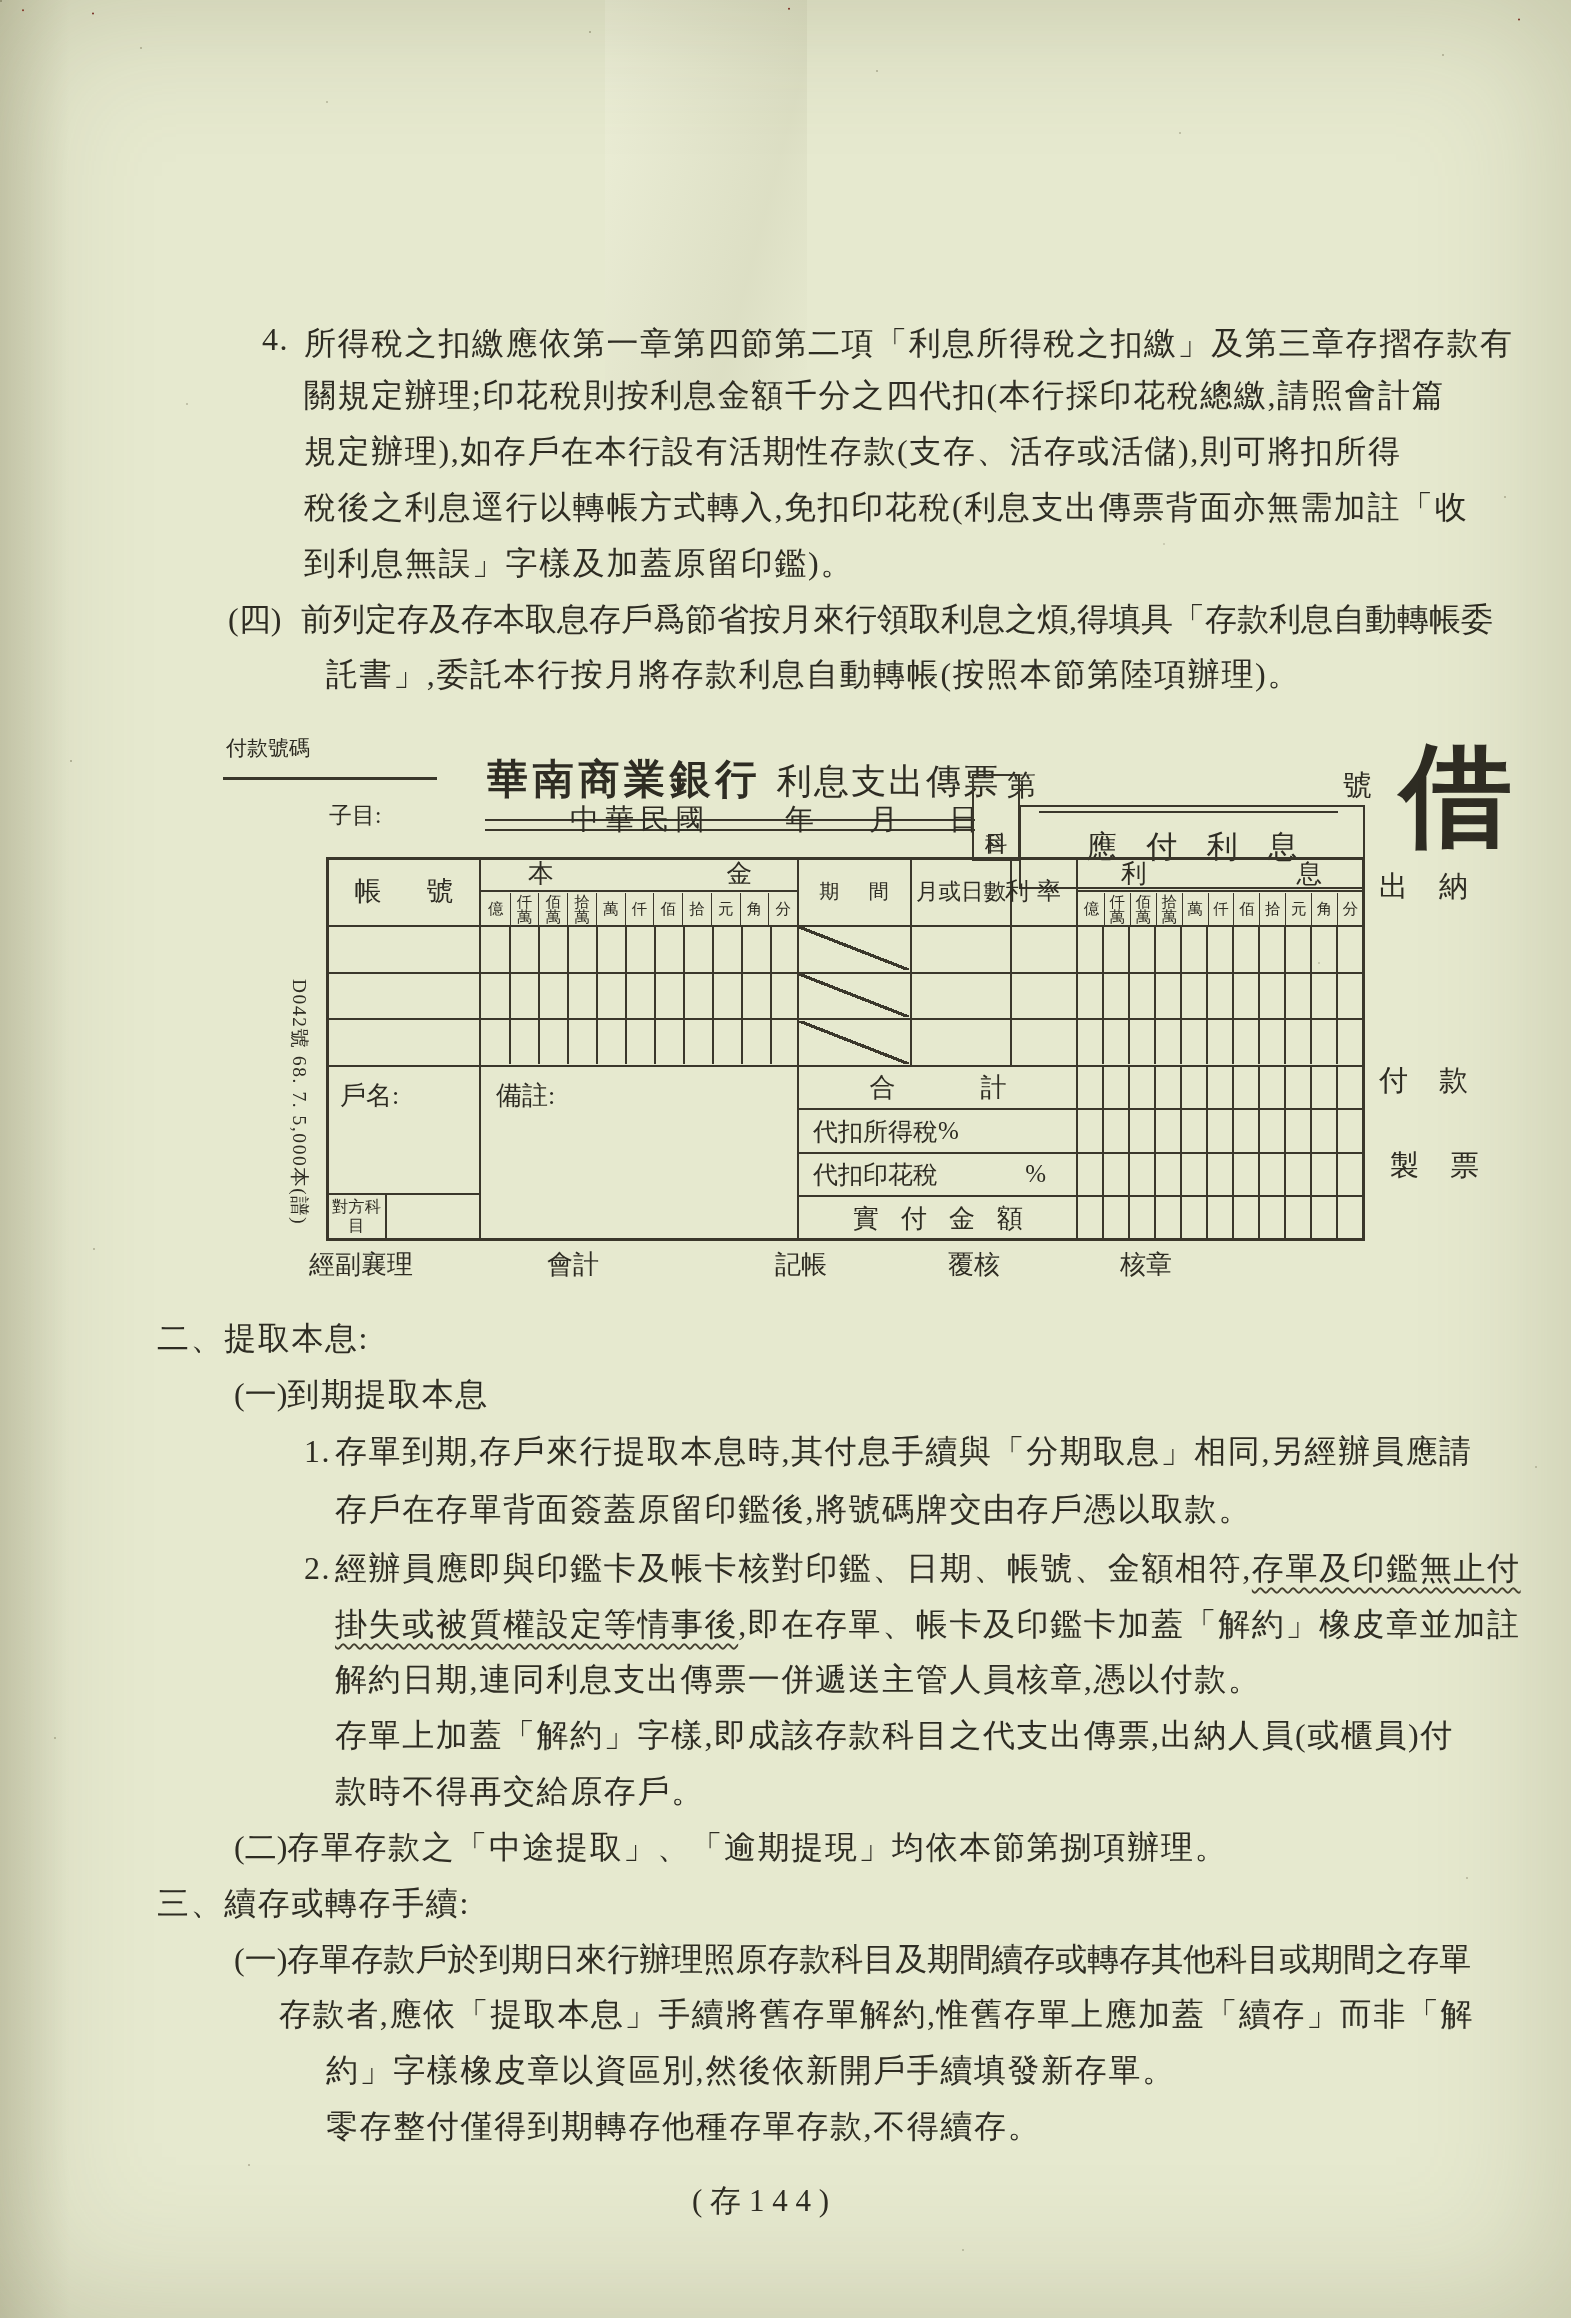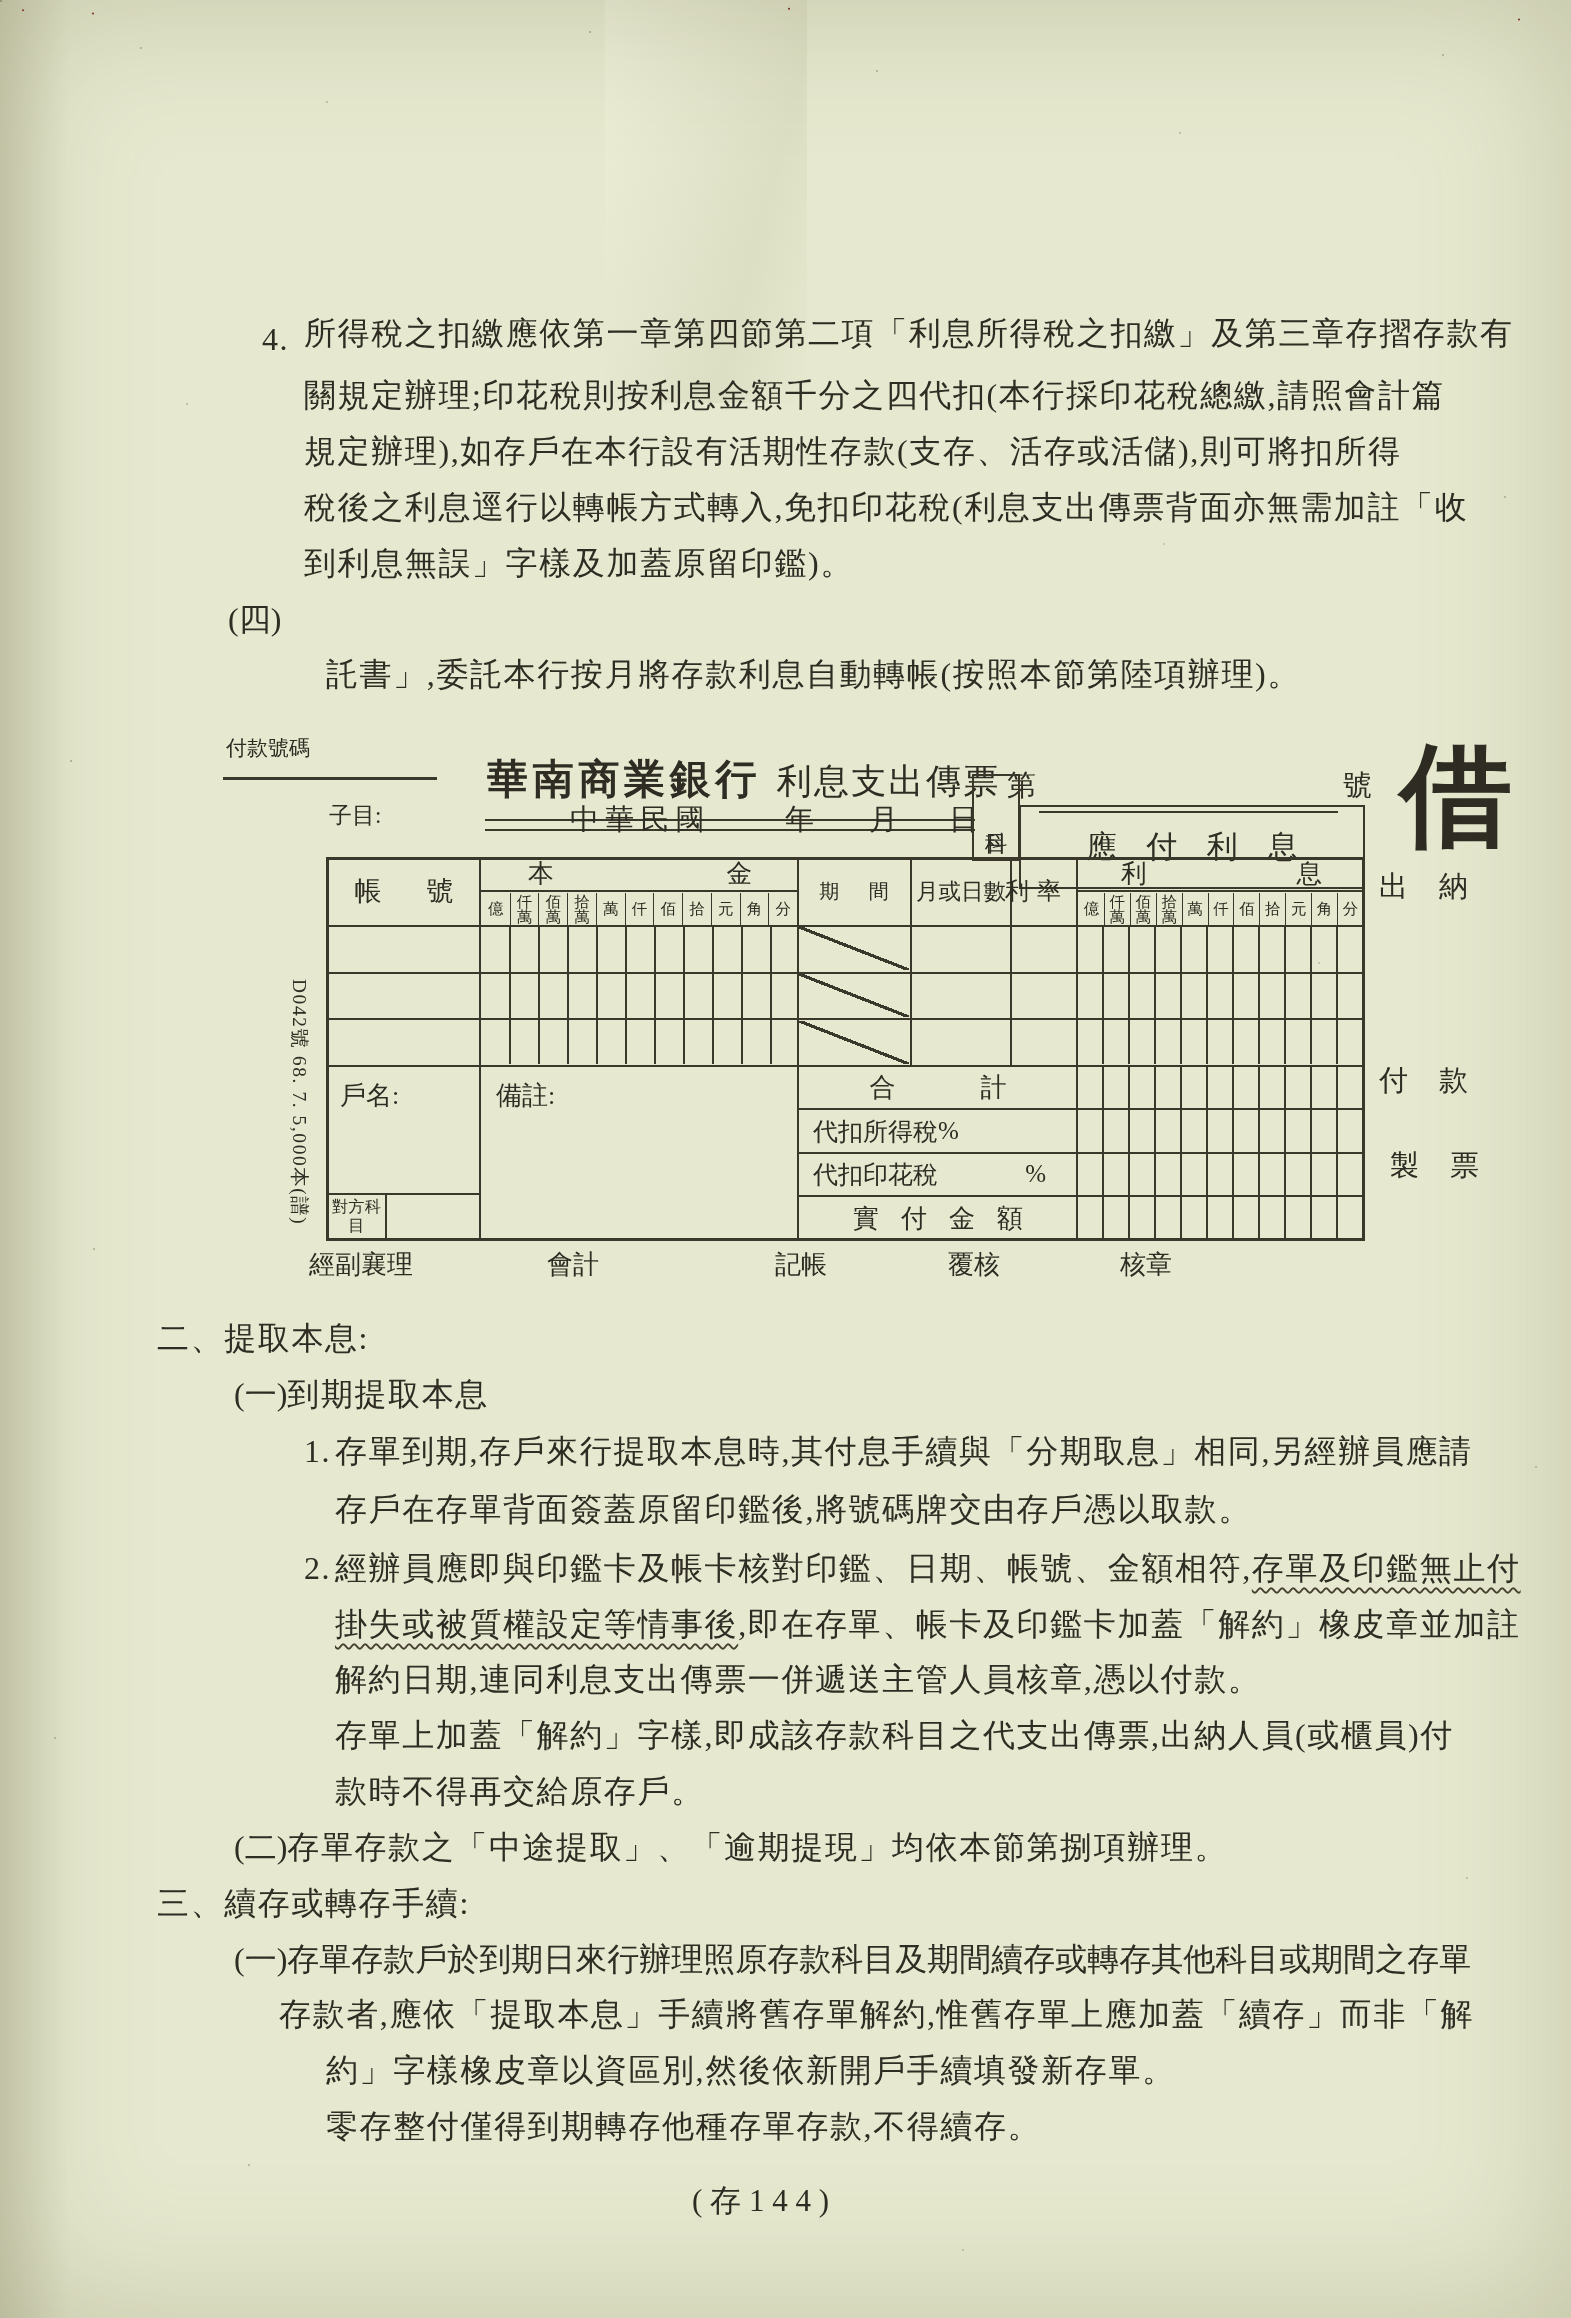--- a/index.html
+++ b/index.html
@@ -54,27 +54,28 @@
 </style>
 </head>
 <body>
 
 <div class="sheet">
   <div class="shade-left"></div>
   <div class="shade-fold"></div>
   <div class="speck"></div>
 
   <div class="bl" style="left:262px;top:319px">4.</div>
-  <div class="bl" style="left:304px;top:313px">所得稅之扣繳應依第一章第四節第二項「利息所得稅之扣繳」及第三章存摺存款有</div>
+  <div class="bl" style="left:304px;top:323px">所得稅之扣繳應依第一章第四節第二項「利息所得稅之扣繳」及第三章存摺存款有</div>
   <div class="bl" style="left:304px;top:375px">關規定辦理;印花稅則按利息金額千分之四代扣(本行採印花稅總繳,請照會計篇</div>
   <div class="bl" style="left:304px;top:431px">規定辦理),如存戶在本行設有活期性存款(支存、活存或活儲),則可將扣所得</div>
   <div class="bl" style="left:304px;top:487px">稅後之利息逕行以轉帳方式轉入,免扣印花稅(利息支出傳票背面亦無需加註「收</div>
   <div class="bl" style="left:304px;top:543px">到利息無誤」字樣及加蓋原留印鑑)。</div>
 
   <div class="bl" style="left:228px;top:599px;letter-spacing:0">(四)</div>
+  <div class="bl" style="left:301px;top:599px;letter-spacing:0">前列定存及存本取息存戶爲節省按月來行領取利息之煩,得填具「存款利息自動轉帳委</div>
   <div class="bl" style="left:326px;top:654px">託書」,委託本行按月將存款利息自動轉帳(按照本節第陸項辦理)。</div>
 
   <div class="cell" style="left:226px;top:734px;font-size:21px">付款號碼</div>
   <div class="hl" style="left:223px;top:777px;width:214px;height:3.1px"></div>
 
   <div style="position:absolute;left:487px;top:752px;white-space:nowrap">
     <span style="font-size:41px;font-weight:bold;letter-spacing:4.7px">華南商業銀行</span>
     <span style="font-size:35px;letter-spacing:2.3px;margin-left:12.4px">利息支出傳票</span>
   </div>
   <div style="position:absolute;left:485px;top:819px;width:490px;height:7.8px;border-top:2.3px solid var(--line);border-bottom:2.3px solid var(--line)"></div>

